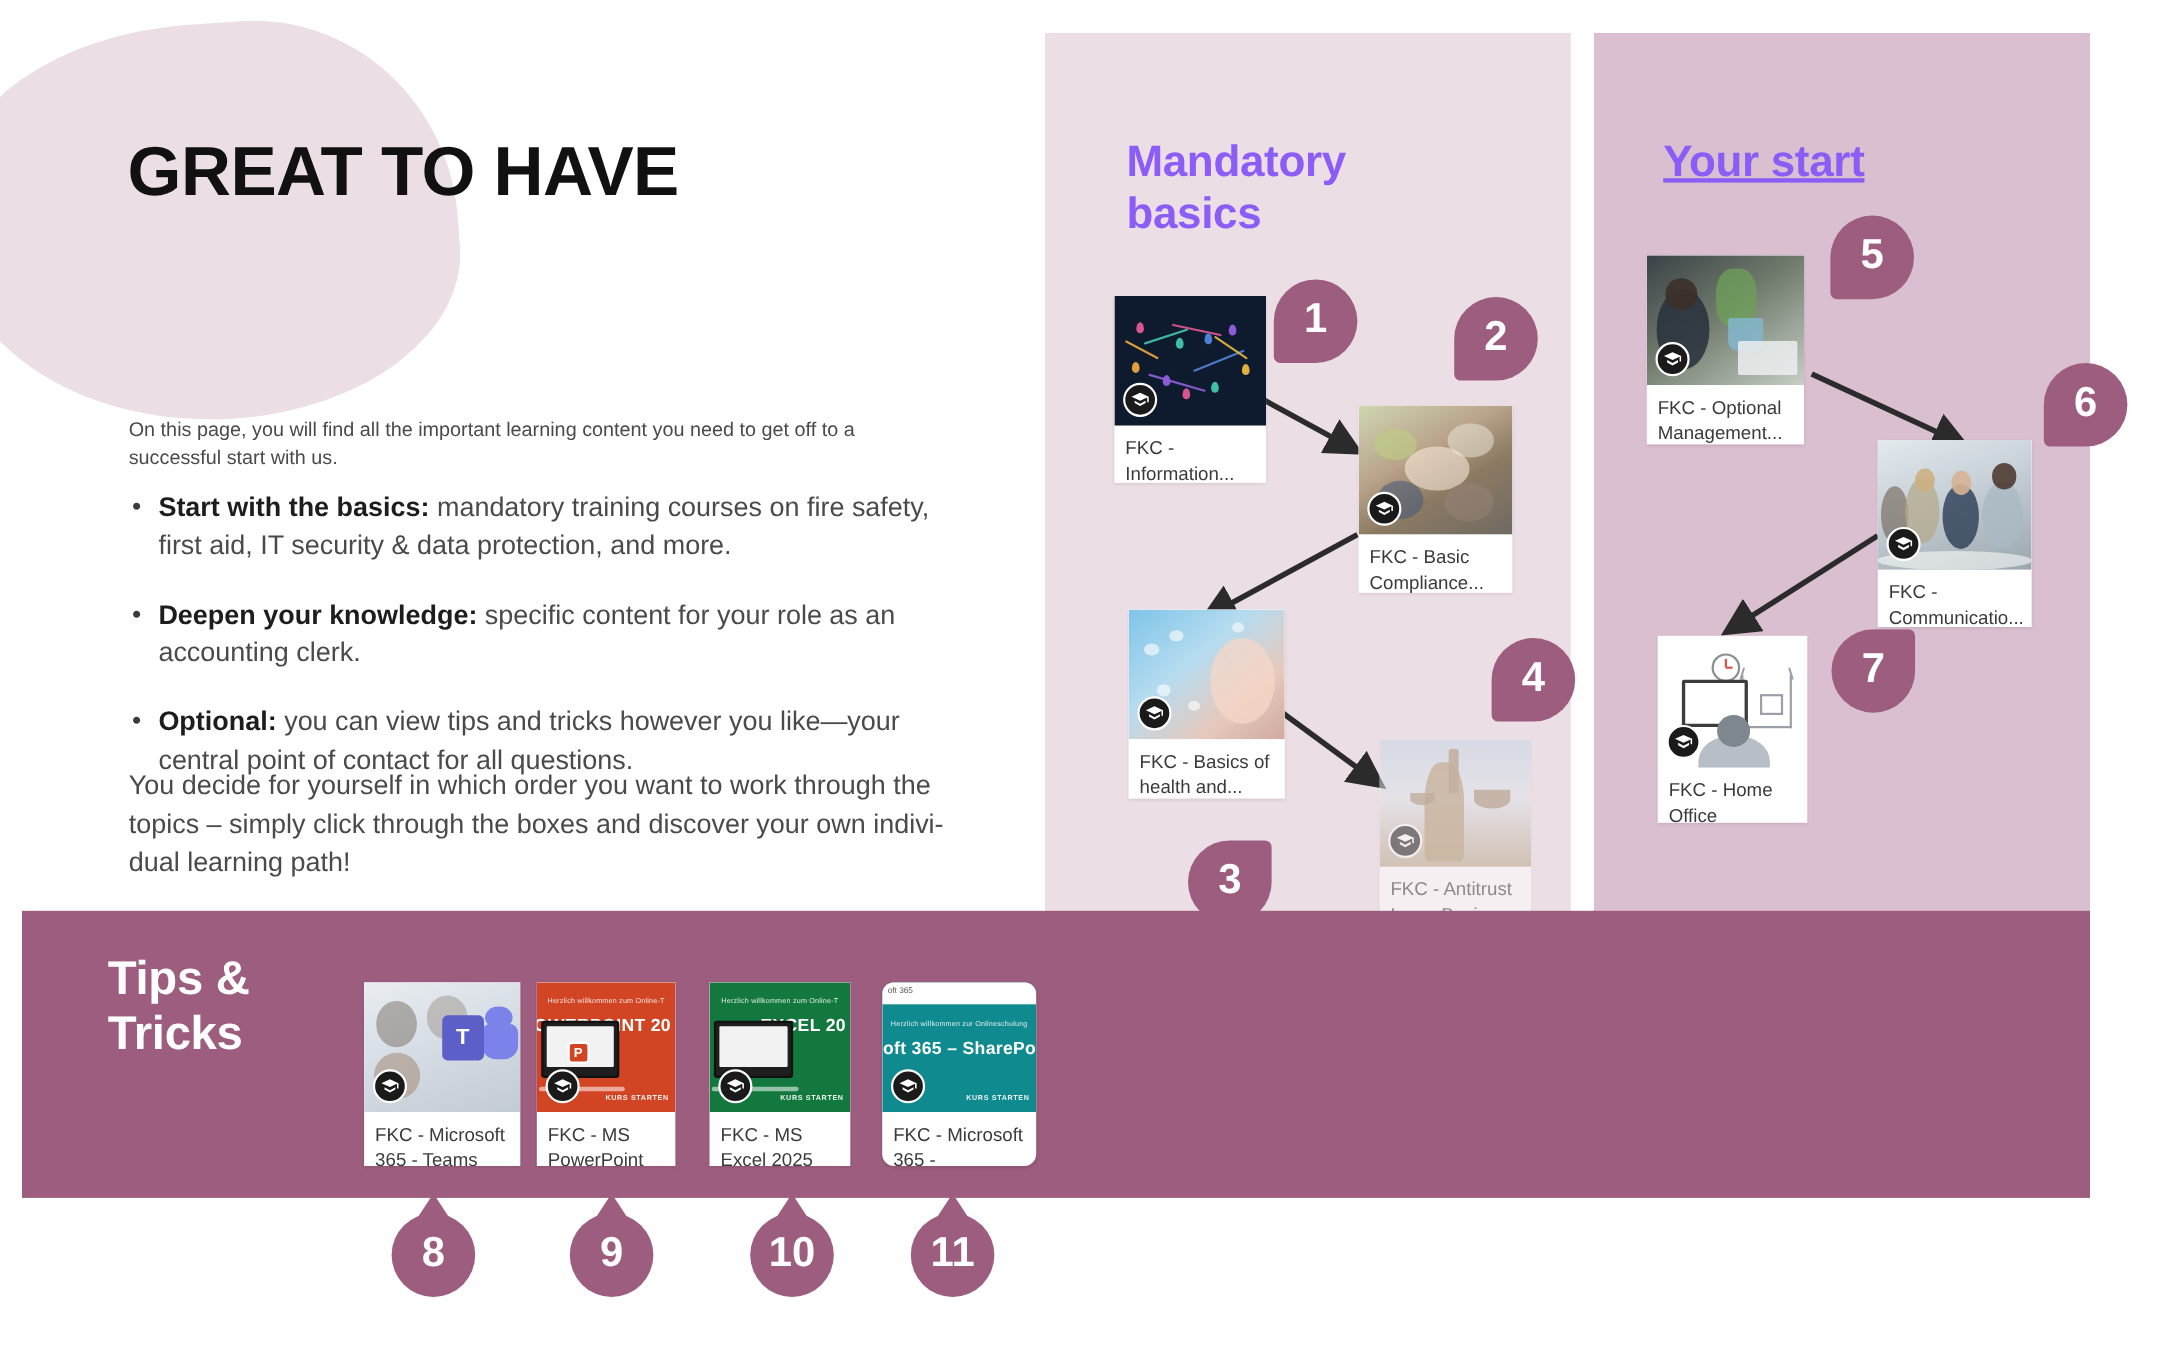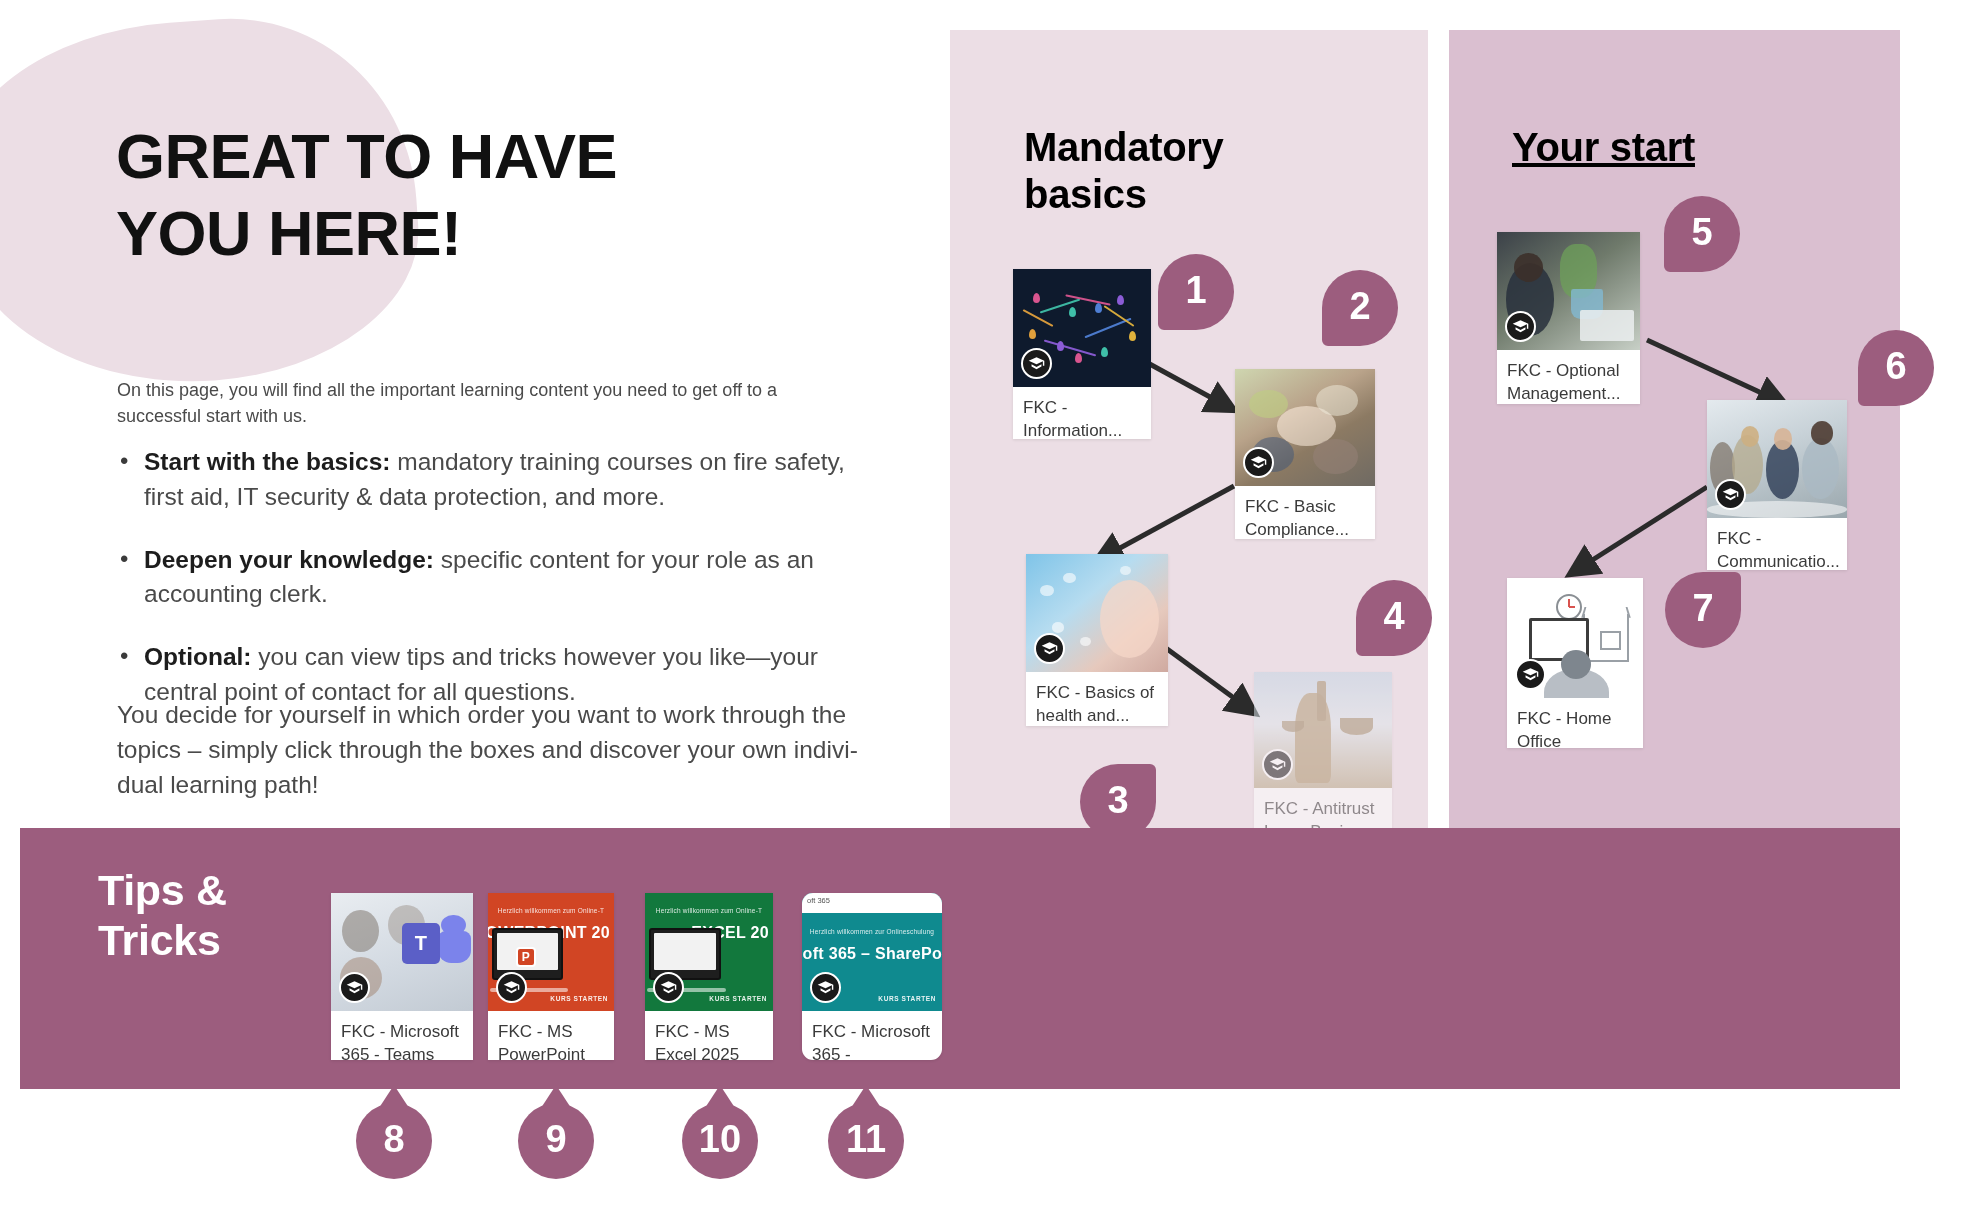--- a/index.html
+++ b/index.html
@@ -34,21 +34,21 @@
   #hero-outro {
     position:absolute; left:101px; top:698px; width:760px;
     font-size:24.5px; line-height:1.42; color:#4a4a4a;
   }
 
   
   .col { position:absolute; top:30px; height:838px; }
   #col-mandatory { left:950px; width:478px; background:#ecdee5; }
   #col-yourstart { left:1449px; width:451px; background:#dabfd0; }
   .col-title {
-    position:absolute; font-size:40px; font-weight:700; color:#000000;
+    position:absolute; font-size:40px; font-weight:700; color:#8b5cf6;
     line-height:1.18; letter-spacing:-0.3px;
   }
 
   
   .card {
     position:absolute; background:#ffffff; overflow:hidden;
     box-shadow:0 1px 3px rgba(0,0,0,.10);
   }
   .card.faded { opacity:.52; }
   .card-thumb { position:relative; width:100%; overflow:hidden; }
@@ -155,21 +155,20 @@
                 font-size:43px; font-weight:700; line-height:1.16; letter-spacing:-0.3px; }
 </style>
 </head>
 <body>
 
 <div id="hero">
   <div id="hero-blob"></div>
 
   <h1 id="hero-title">
     <span>GREAT TO HAVE</span><br>
-    <span>YOU HERE!</span>
   </h1>
 
   <p id="hero-intro">On this page, you will find all the important learning content you need to get off to a successful start with us.</p>
 
   <div id="hero-bullets">
     <div class="bullet">
       <span class="dot">•</span>
       <b>Start with the basics:</b><span> mandatory training courses on fire safety, first aid, IT security &amp; data protection, and more.</span>
     </div>
     <div class="bullet">

